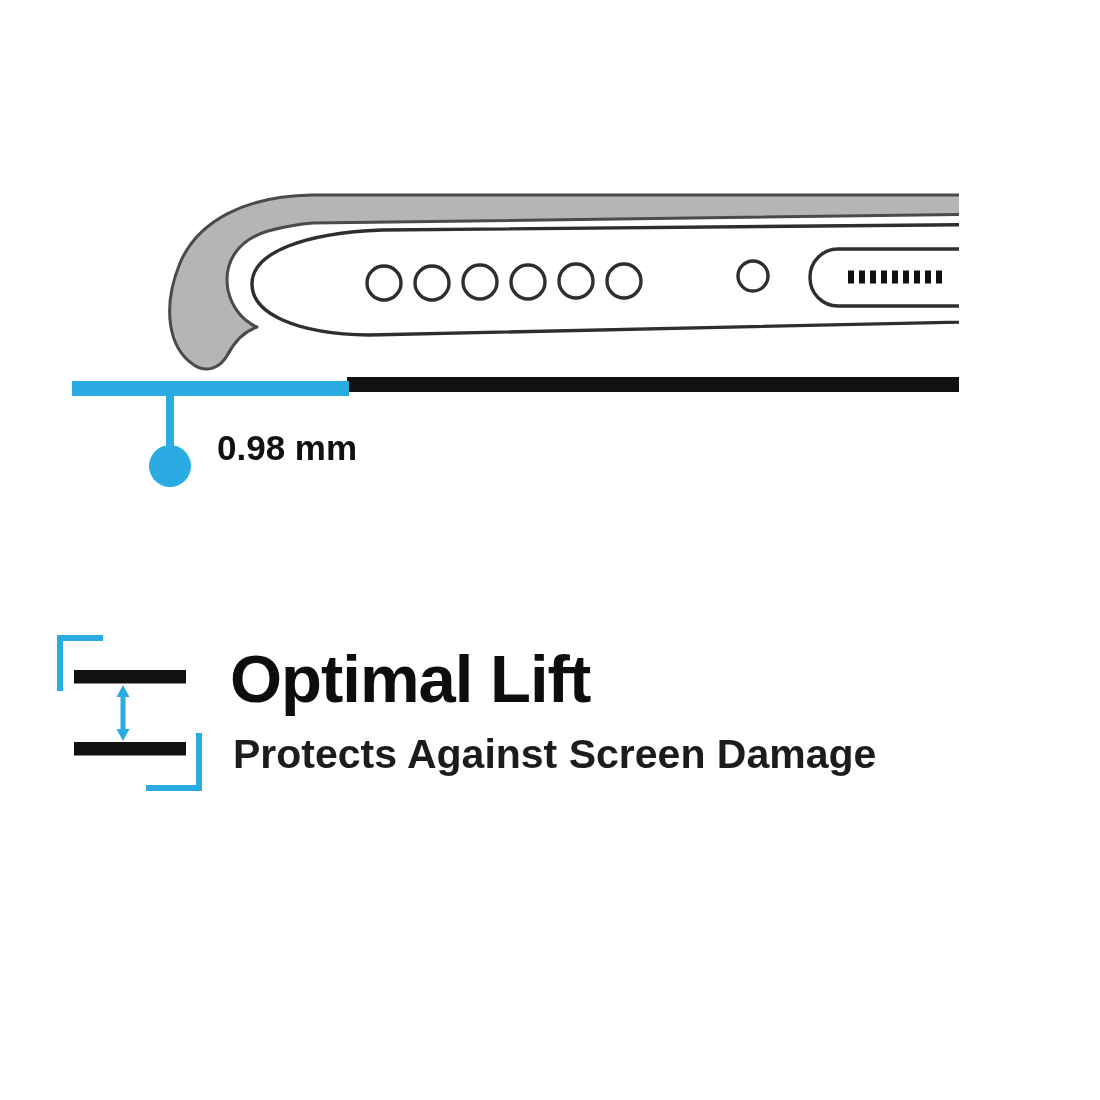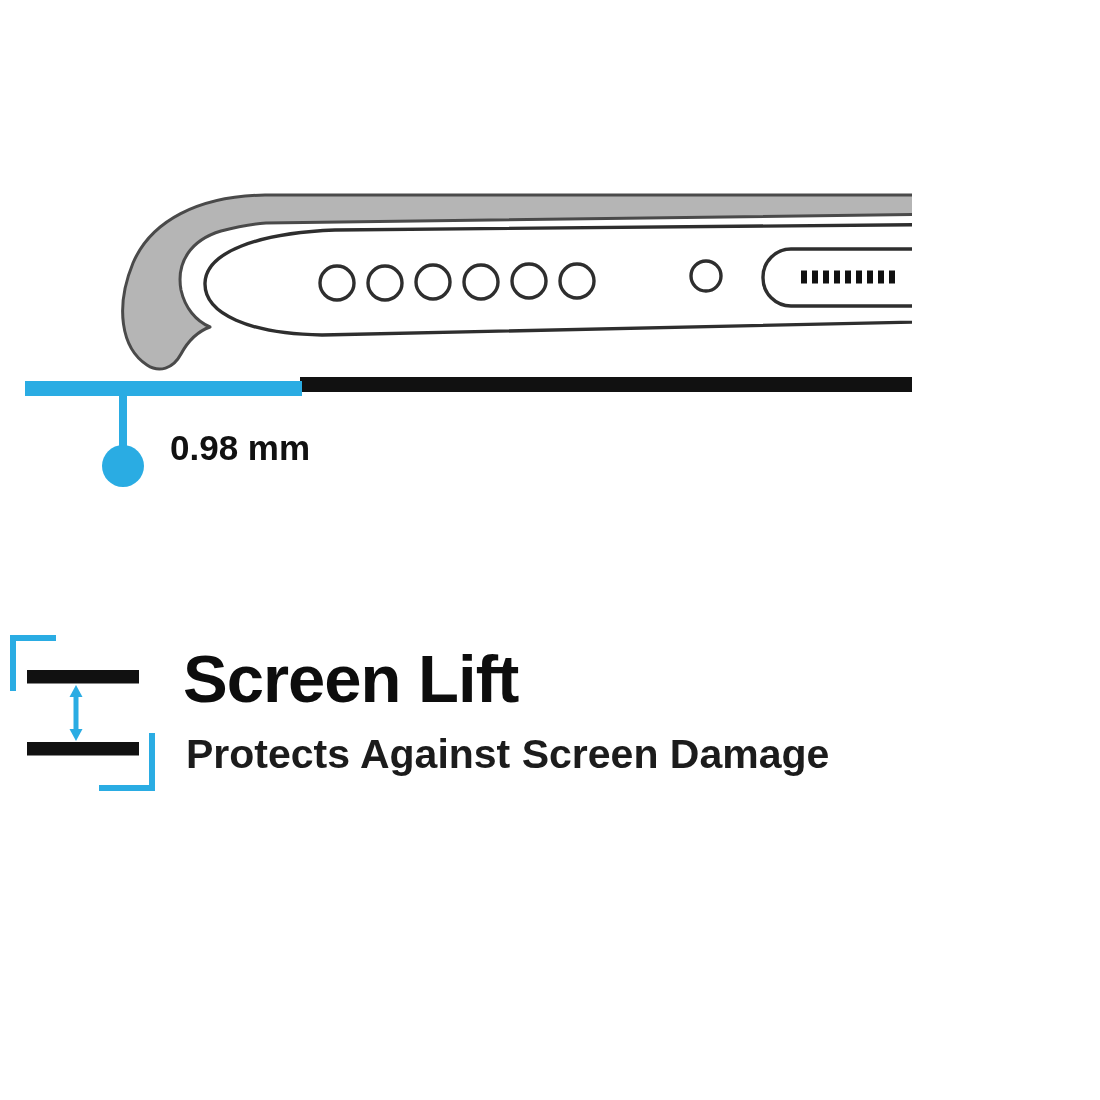--- a/index.html
+++ b/index.html
@@ -5,20 +5,21 @@
   :root{
     --accent:#2AACE3;
     --ink:#111111;
     --case-gray:#b5b5b5;
     --outline:#4a4a4a;
   }
   html,body{margin:0;padding:0;background:#ffffff;}
   .canvas{
     position:relative;width:912px;height:1100px;background:#fff;overflow:hidden;
     font-family:"Liberation Sans",sans-serif;
+    margin-left:47px;
   }
   .illus{position:absolute;left:0;top:0;}
   .outlined{stroke:#2e2e2e;stroke-width:3.4;stroke-linejoin:round;}
   .fill-white{fill:#ffffff;}
   .fill-case{fill:var(--case-gray);stroke:var(--outline);stroke-width:3;stroke-linejoin:round;}
   .fill-accent{fill:var(--accent);}
   .fill-ink{fill:var(--ink);}
   .stroke-accent{stroke:var(--accent);fill:none;}
   .mm-label{
     position:absolute;left:170px;top:428px;
@@ -90,16 +91,16 @@
     <rect class="fill-ink" x="27" y="42" width="112" height="13.5"></rect>
     <g>
       <line x1="76" y1="66" x2="76" y2="104" class="stroke-accent" stroke-width="5"></line>
       <polygon class="fill-accent" points="76,57 69.5,69 82.5,69"></polygon>
       <polygon class="fill-accent" points="76,113 69.5,101 82.5,101"></polygon>
     </g>
     <rect class="fill-ink" x="27" y="114" width="112" height="13.5"></rect>
     <path class="stroke-accent" stroke-width="6" d="M 99 160 L 152 160 L 152 105"></path>
   </svg>
 
-  <h1 class="title">Screen Lift</h1>
+  <h1 class="title">Optimal Lift</h1>
   <p class="subtitle">Protects Against Screen Damage</p>
 
 </div>
 
 </body></html>

